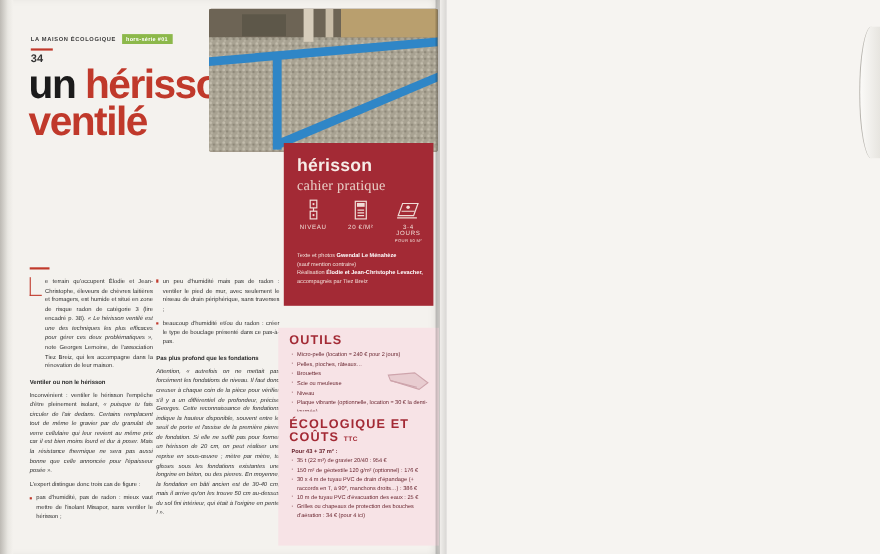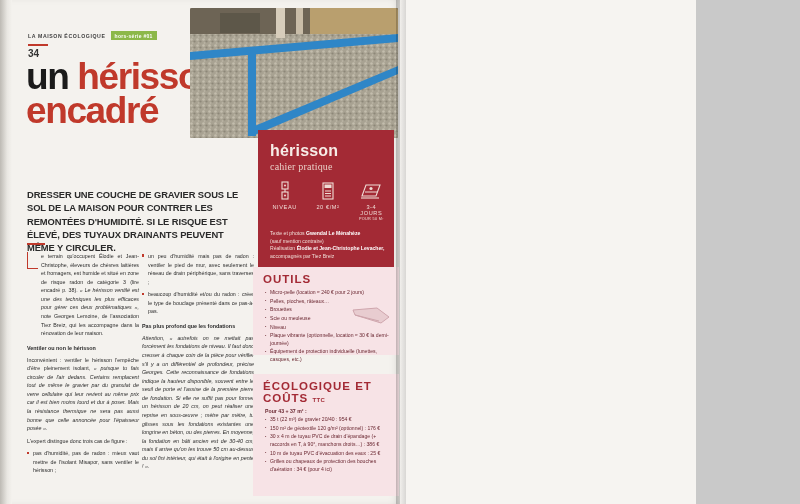--- a/index.html
+++ b/index.html
@@ -3,21 +3,21 @@
 <meta charset="utf-8">
 <title>La Maison Écologique — Élever un hérisson ventilé</title>
 <style>
   html,body{margin:0;padding:0;background:#c9c9c9;}
   body{
     font-family:"Liberation Sans", sans-serif;
     width:800px;height:504px;overflow:hidden;position:relative;
   }
   
   .canvas{
-    position:absolute;inset:0;width:696px;height:504px;
+    position:absolute;inset:0;width:800px;height:504px;
     background-color:#ffffff;
     background-image:
       linear-gradient(45deg,#d4d4d4 25%,transparent 25%,transparent 75%,#d4d4d4 75%),
       linear-gradient(45deg,#d4d4d4 25%,transparent 25%,transparent 75%,#d4d4d4 75%);
     background-size:14px 14px;
     background-position:0 0,7px 7px;
     overflow:hidden;
   }
   
   .page-left{
@@ -105,36 +105,36 @@
   
   .redbox{
     position:absolute;left:258px;top:130px;width:136px;height:148px;
     background:#a32a35;color:#f3e7e2;
   }
   .redbox .rb-title{
     position:absolute;left:12px;top:12px;font-size:16px;font-weight:700;
     color:#f7ece7;letter-spacing:.2px;
   }
   .redbox .rb-sub{
-    position:absolute;left:12px;top:31px;font-size:10px;color:#e9cfc7;
+    position:absolute;left:12px;top:31px;font-size:13px;color:#e9cfc7;
     font-family:"Liberation Serif", serif;font-style:normal;letter-spacing:.2px;
   }
   .rb-icons{position:absolute;left:12px;top:50px;width:116px;display:flex;gap:14px;}
   .rb-item{width:33px;text-align:center;}
   .rb-ico{height:22px;display:flex;align-items:center;justify-content:center;}
   .rb-lab{font-size:5.6px;letter-spacing:.6px;color:#f0dcd6;margin-top:2px;line-height:1.15;}
   .rb-lab small{display:block;font-size:3.8px;letter-spacing:.3px;}
   .rb-credits{
     position:absolute;left:12px;top:100px;width:118px;font-size:5.1px;line-height:1.5;color:#f0dcd6;
   }
   .rb-credits b{color:#ffffff;}
 
   
   .pinkbox{
-    position:absolute;left:253px;top:267px;width:146px;background:#f7e3e6;
+    position:absolute;left:253px;top:298px;width:146px;background:#f7e3e6;
   }
   .pinkbox.tools{height:88px;}
   .pinkbox.mats{top:374px;height:122px;}
   .pb-h{
     font-size:11.5px;font-weight:700;color:#a32a35;letter-spacing:1px;
     margin:6px 0 4px 10px;
   }
   .pb-h small{font-size:6px;letter-spacing:.4px;}
   .pb-list{margin:0;padding:0 8px 0 12px;list-style:none;}
   .pb-list li{
@@ -162,24 +162,23 @@
 
     <div class="runhead">
       <span class="runhead-title">LA MAISON ÉCOLOGIQUE</span>
       <span class="runhead-badge">hors-série #01</span>
     </div>
     <div class="folio-rule"></div>
     <div class="folio">34</div>
 
     <div class="headline">
       <span class="ln"><span>un </span><span class="hl-red">hérisson</span></span>
-      <span class="ln hl-red">encadré</span>
-    </div>
-
-    <div class="standfirst">Dresser une couche de gravier sous le sol de la maison pour contrer les remontées d'humidité. Si le risque est élevé, des tuyaux drainants peuvent même y circuler.</div>
+      <span class="ln hl-red">ventilé</span>
+    </div>
+
     <div class="standfirst-rule"></div>
 
     <div class="lcol c1">
       <div class="dropcap-wrap">
         <span class="dropcap"></span>
         <p>
           <span>e terrain qu'occupent Élodie et Jean-Christophe, éleveurs de chèvres laitières et fromagers, est humide et situé en zone de risque radon de catégorie 3 (lire encadré p. 38).</span>
           <span class="it">« Le hérisson ventilé est une des techniques les plus efficaces pour gérer ces deux problématiques »,</span>
           <span>note Georges Lemoine, de l'association Tiez Breiz, qui les accompagne dans la rénovation de leur maison.</span>
         </p>

